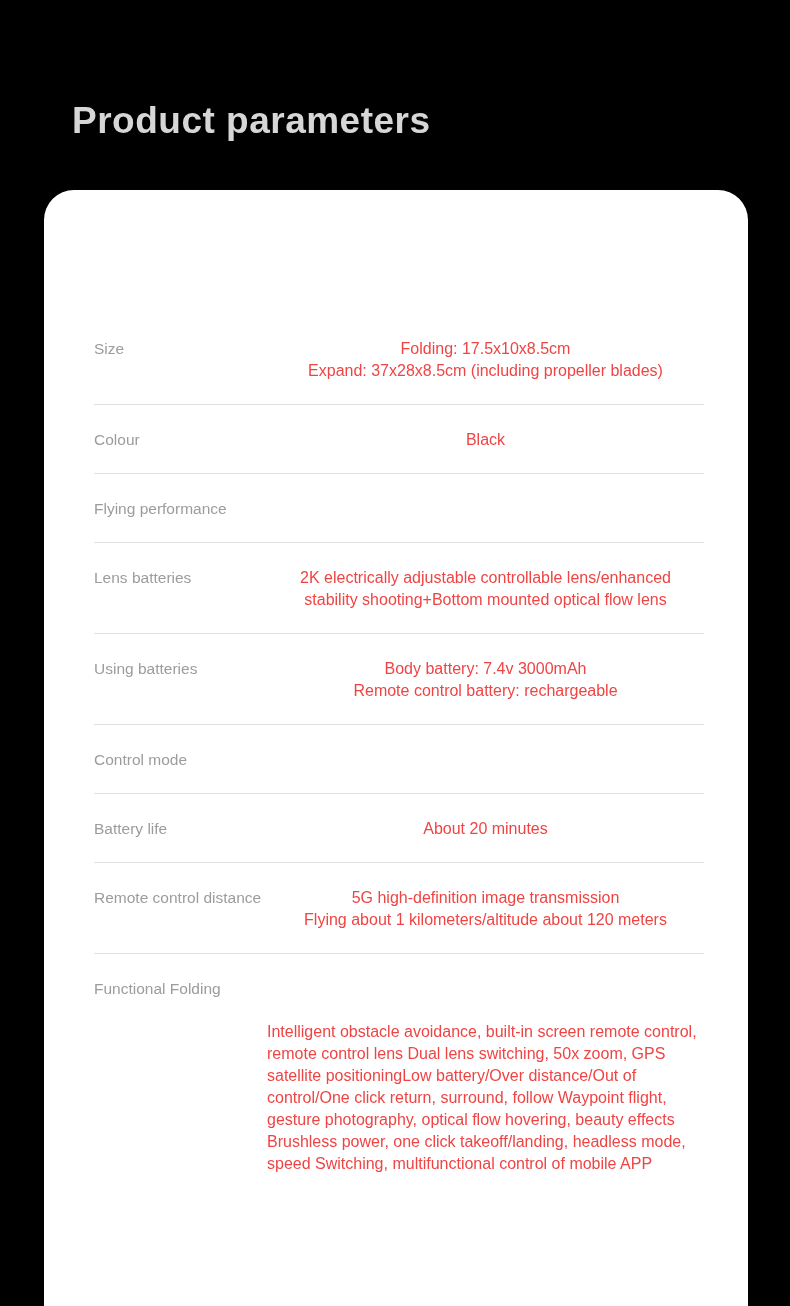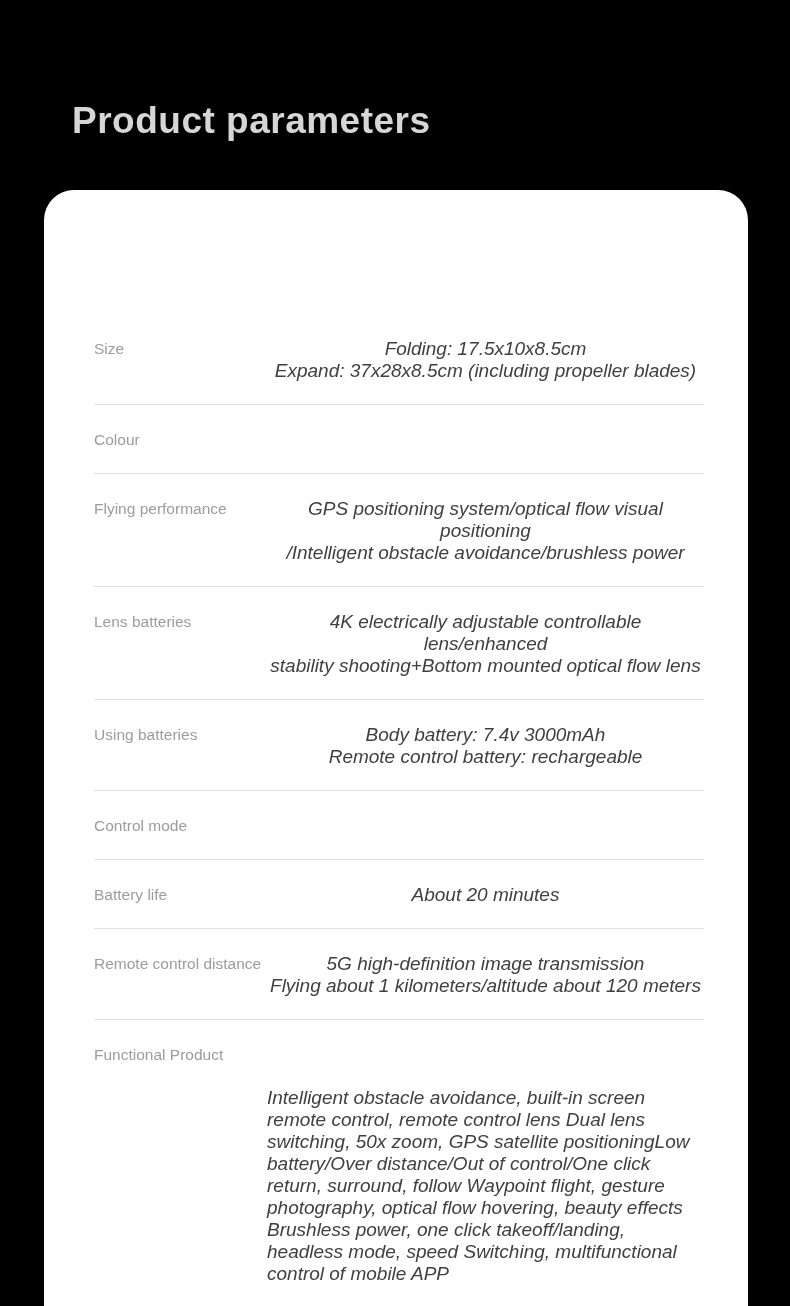--- a/index.html
+++ b/index.html
@@ -53,26 +53,25 @@
   }
   .spec-label {
     width: 173px;
     flex-shrink: 0;
     color: #9c9c9c;
     font-size: 15.5px;
     line-height: 22px;
   }
   .spec-value {
     flex: 1;
-    color: #404040;
-    font-size: 19px;
+    color: #ef4444;
+    font-size: 16px;
     line-height: 22px;
     text-align: center;
     white-space: pre-line;
-    font-style: italic;
   }
   .spec-value.left {
     text-align: left;
     white-space: normal;
     margin-top: 43px;
   }
 </style>
 </head>
 <body>
 
@@ -82,31 +81,30 @@
   <div class="spec-table">
 
     <div class="spec-row">
       <div class="spec-label">Size</div>
       <div class="spec-value">Folding: 17.5x10x8.5cm
 Expand: 37x28x8.5cm (including propeller blades)</div>
     </div>
 
     <div class="spec-row">
       <div class="spec-label">Colour</div>
+      <div class="spec-value">Black</div>
     </div>
 
     <div class="spec-row">
       <div class="spec-label">Flying performance</div>
-      <div class="spec-value">GPS positioning system/optical flow visual positioning
-/Intelligent obstacle avoidance/brushless power</div>
     </div>
 
     <div class="spec-row">
       <div class="spec-label">Lens batteries</div>
-      <div class="spec-value">4K electrically adjustable controllable lens/enhanced
+      <div class="spec-value">2K electrically adjustable controllable lens/enhanced
 stability shooting+Bottom mounted optical flow lens</div>
     </div>
 
     <div class="spec-row">
       <div class="spec-label">Using batteries</div>
       <div class="spec-value">Body battery: 7.4v 3000mAh
 Remote control battery: rechargeable</div>
     </div>
 
     <div class="spec-row">
@@ -118,18 +116,18 @@
       <div class="spec-value">About 20 minutes</div>
     </div>
 
     <div class="spec-row">
       <div class="spec-label">Remote control distance</div>
       <div class="spec-value">5G high-definition image transmission
 Flying about 1 kilometers/altitude about 120 meters</div>
     </div>
 
     <div class="spec-row">
-      <div class="spec-label">Functional Product</div>
+      <div class="spec-label">Functional Folding</div>
       <div class="spec-value left">Intelligent obstacle avoidance, built-in screen remote control, remote control lens Dual lens switching, 50x zoom, GPS satellite positioningLow battery/Over distance/Out of control/One click return, surround, follow Waypoint flight, gesture photography, optical flow hovering, beauty effects Brushless power, one click takeoff/landing, headless mode, speed Switching, multifunctional control of mobile APP</div>
     </div>
 
   </div>
 </div>
 
 </body></html>

